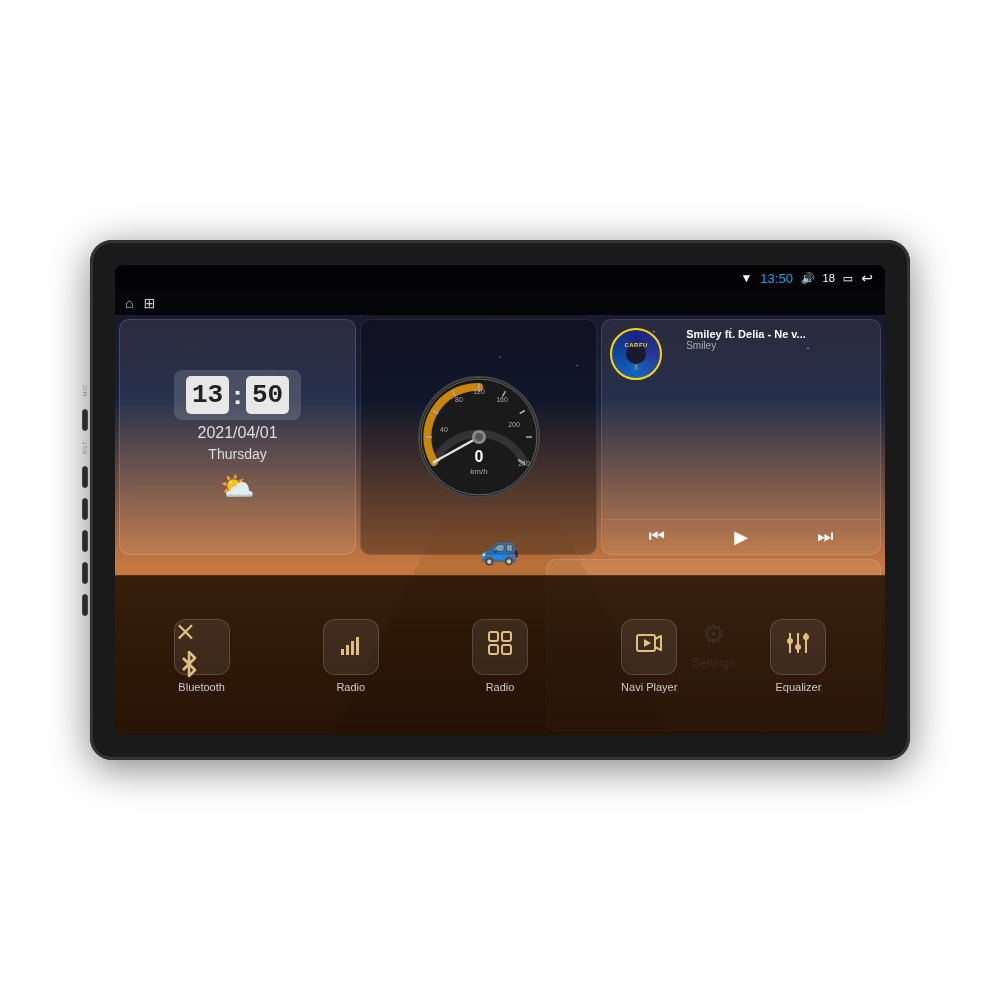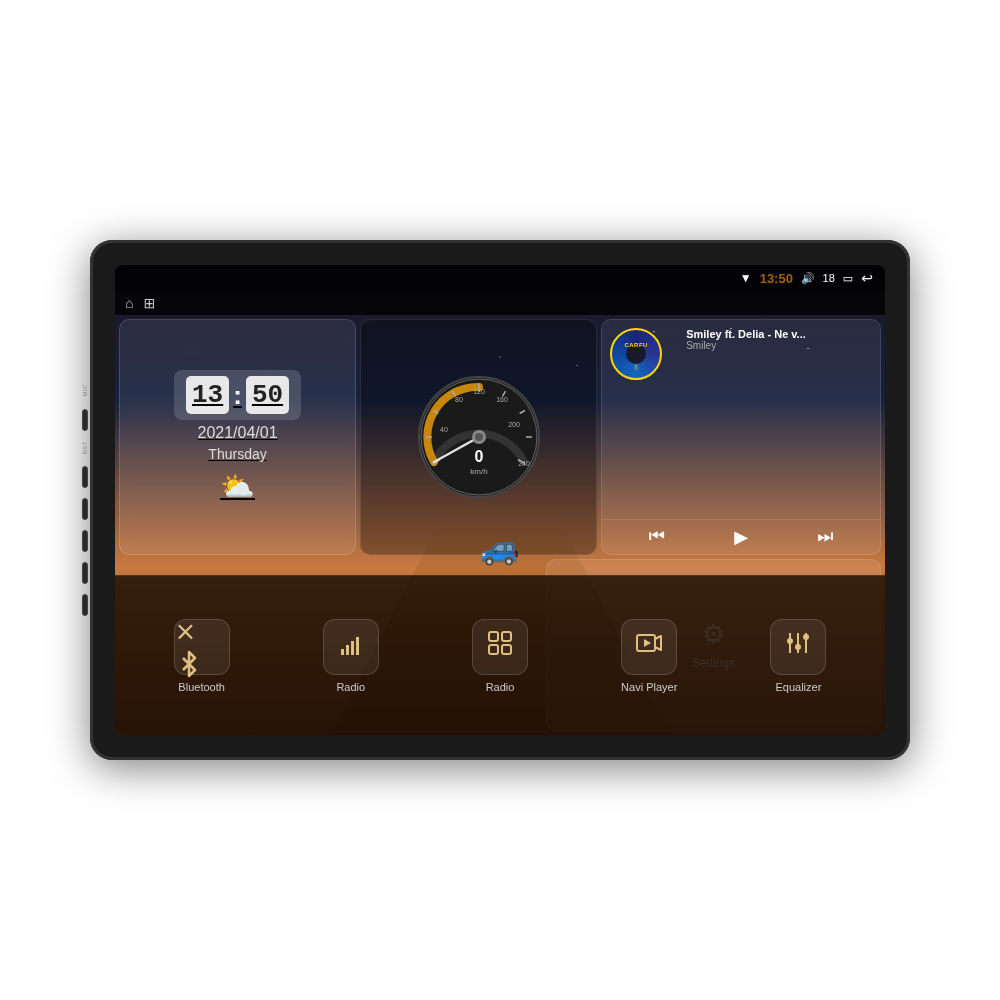--- a/index.html
+++ b/index.html
@@ -72,21 +72,21 @@
       background: rgba(0,0,0,0.7);
       display: flex;
       align-items: center;
       justify-content: flex-end;
       padding: 0 12px;
       gap: 8px;
       flex-shrink: 0;
     }
 
     .status-bar .wifi-icon { color: #fff; font-size: 12px; }
-    .status-bar .time { color: #a16207; font-size: 13px; font-weight: bold; text-align: center; }
+    .status-bar .time { color: #0ea5e9; font-size: 13px; font-weight: normal; text-align: center; }
     .status-bar .volume { color: #fff; font-size: 11px; }
     .status-bar .battery { color: #fff; font-size: 11px; }
     .status-bar .back { color: #fff; font-size: 14px; }
 
     
     .top-nav {
       height: 24px;
       background: rgba(0,0,0,0.5);
       display: flex;
       align-items: center;
@@ -174,21 +174,20 @@
       flex: 1.1;
       background: rgba(255,255,255,0.08);
       border-radius: 10px;
       border: 1px solid rgba(255,255,255,0.15);
       display: flex;
       flex-direction: column;
       align-items: center;
       justify-content: center;
       gap: 4px;
       backdrop-filter: blur(4px);
-      text-decoration: underline;
     }
 
     .clock-display {
       background: rgba(255,255,255,0.15);
       border-radius: 8px;
       padding: 6px 12px;
       display: flex;
       align-items: center;
       gap: 4px;
     }

